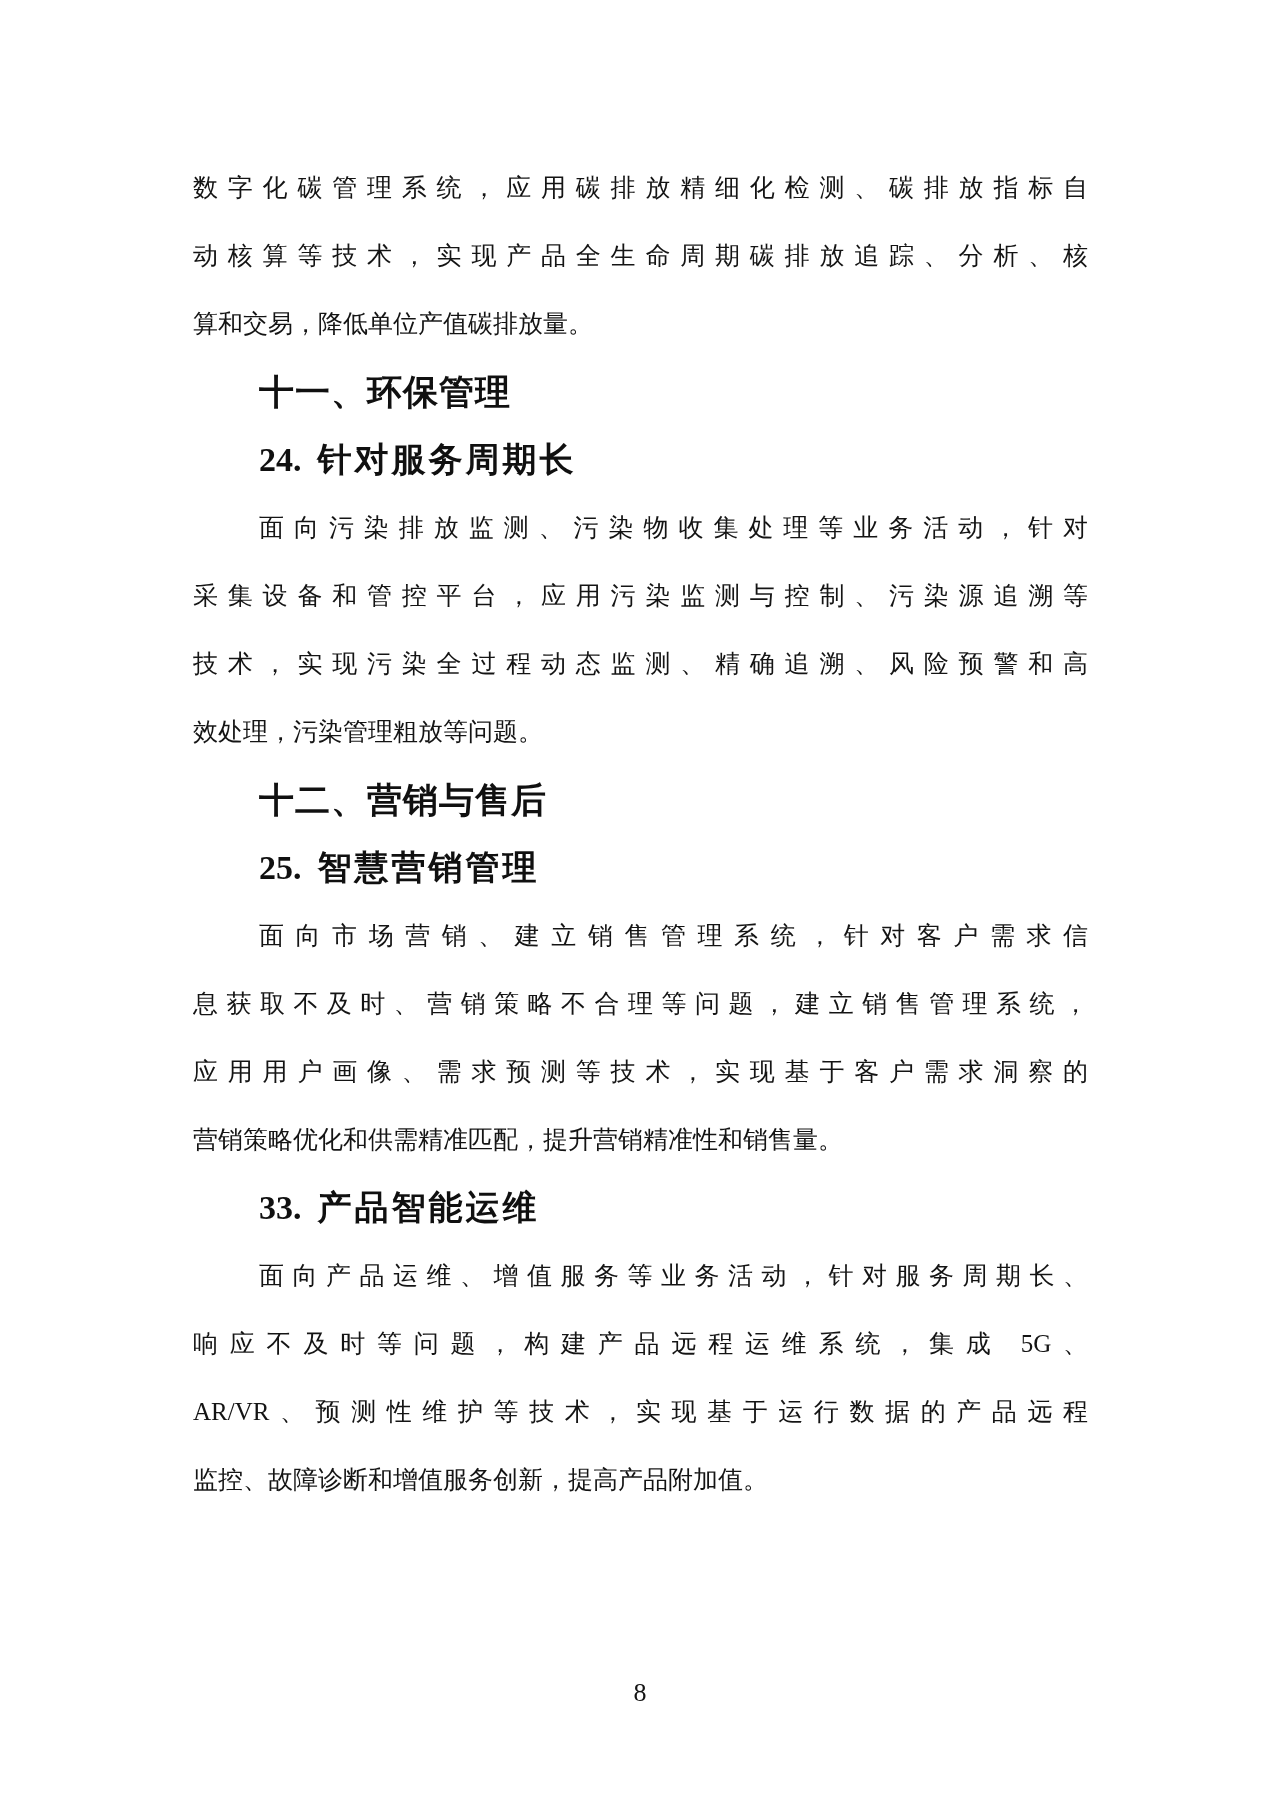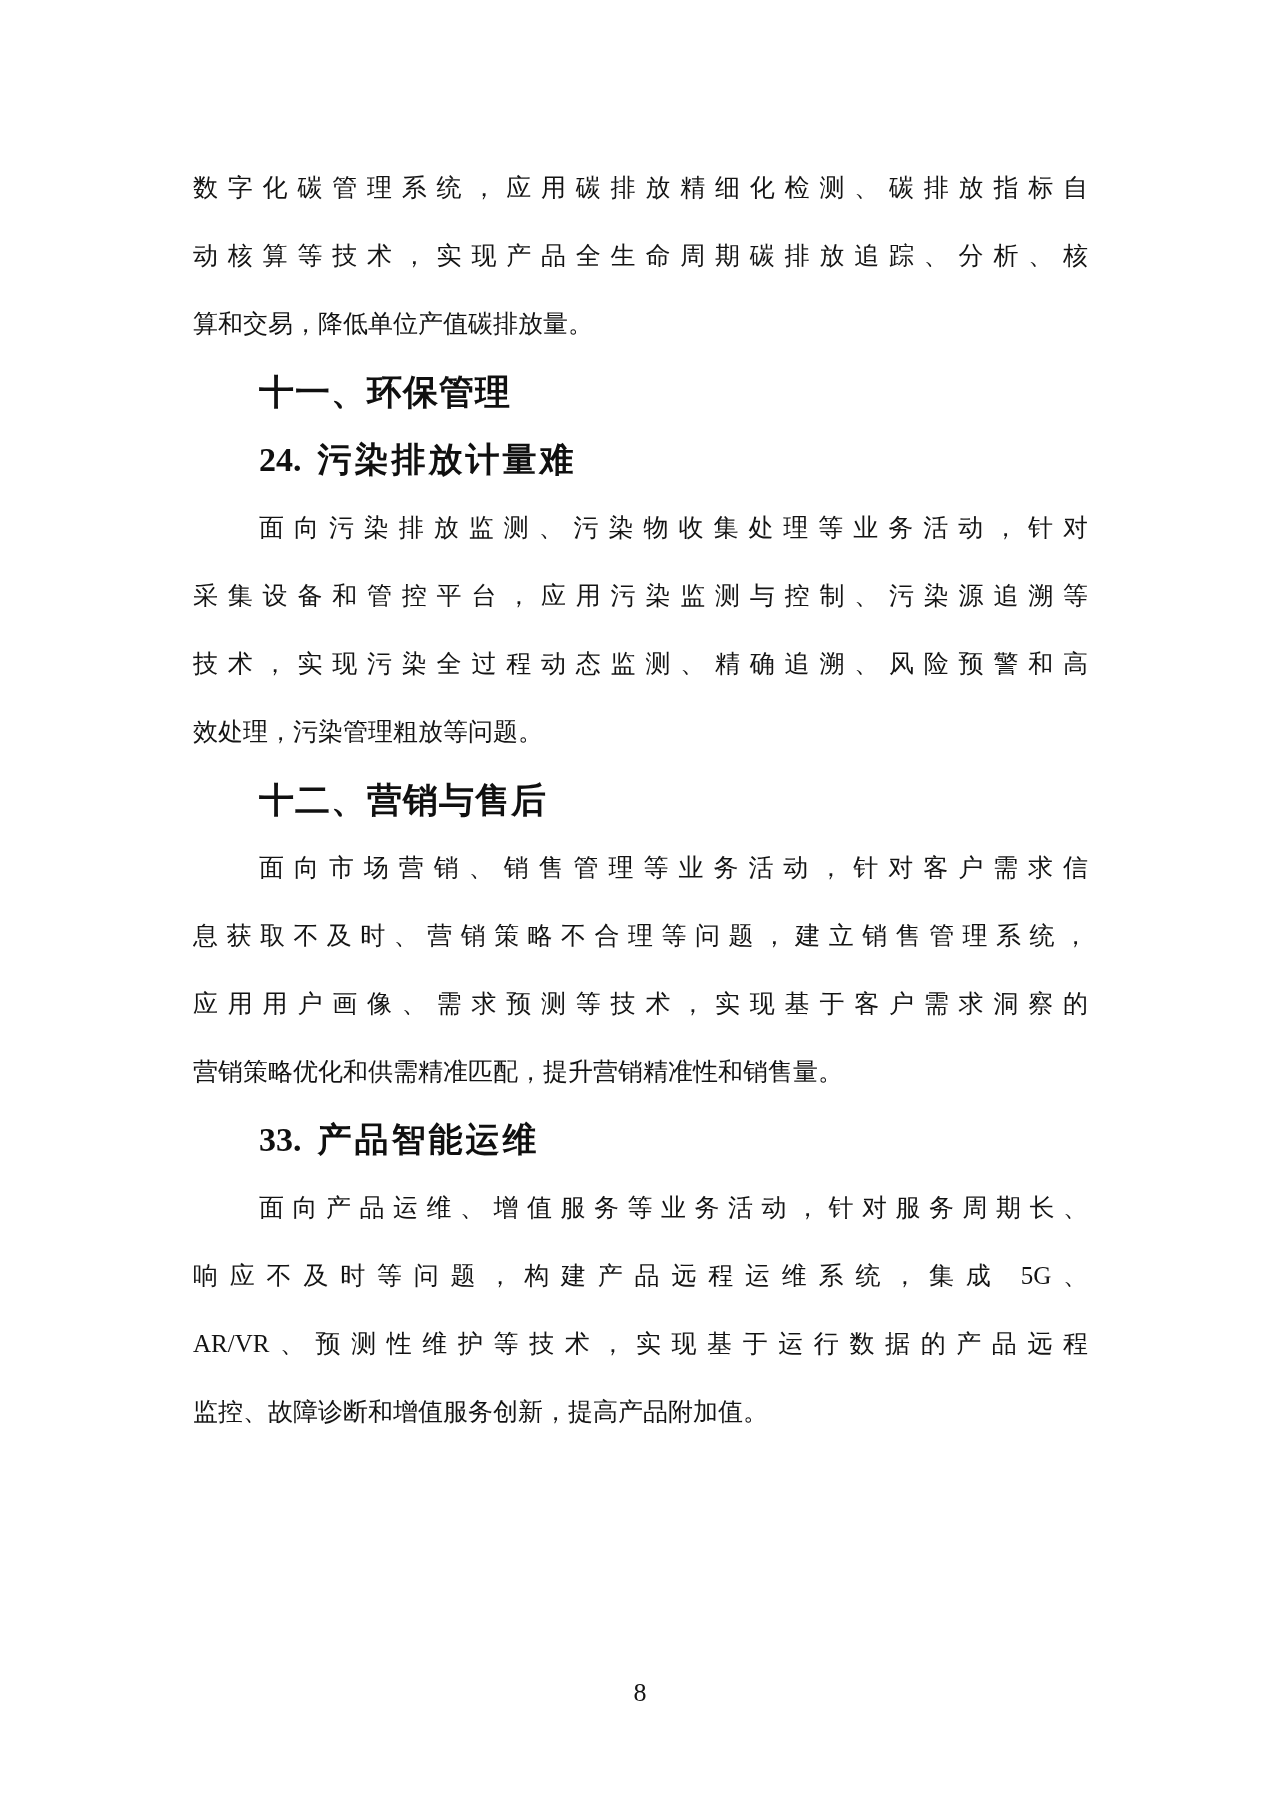--- a/index.html
+++ b/index.html
@@ -76,35 +76,38 @@
 
     <section class="para">
       <div class="line">数字化碳管理系统，应用碳排放精细化检测、碳排放指标自</div>
       <div class="line">动核算等技术，实现产品全生命周期碳排放追踪、分析、核</div>
       <div class="line end">算和交易，降低单位产值碳排放量。</div>
     </section>
 
     <h2 class="section-heading">十一、环保管理</h2>
 
     <h3 class="item-heading">
-      <span class="item-num">24.</span><span class="item-title">污染排放计量难</span>
+      <span class="item-num">24.</span><span class="item-title">针对服务周期长</span>
     </h3>
 
     <section class="para">
       <div class="line ind">面向污染排放监测、污染物收集处理等业务活动，针对</div>
       <div class="line">采集设备和管控平台，应用污染监测与控制、污染源追溯等</div>
       <div class="line">技术，实现污染全过程动态监测、精确追溯、风险预警和高</div>
       <div class="line end">效处理，污染管理粗放等问题。</div>
     </section>
 
     <h2 class="section-heading">十二、营销与售后</h2>
 
+    <h3 class="item-heading">
+      <span class="item-num">25.</span><span class="item-title">智慧营销管理</span>
+    </h3>
 
     <section class="para">
-      <div class="line ind">面向市场营销、销售管理等业务活动，针对客户需求信</div>
+      <div class="line ind">面向市场营销、建立销售管理系统，针对客户需求信</div>
       <div class="line">息获取不及时、营销策略不合理等问题，建立销售管理系统，</div>
       <div class="line">应用用户画像、需求预测等技术，实现基于客户需求洞察的</div>
       <div class="line end">营销策略优化和供需精准匹配，提升营销精准性和销售量。</div>
     </section>
 
     <h3 class="item-heading">
       <span class="item-num">33.</span><span class="item-title">产品智能运维</span>
     </h3>
 
     <section class="para">

